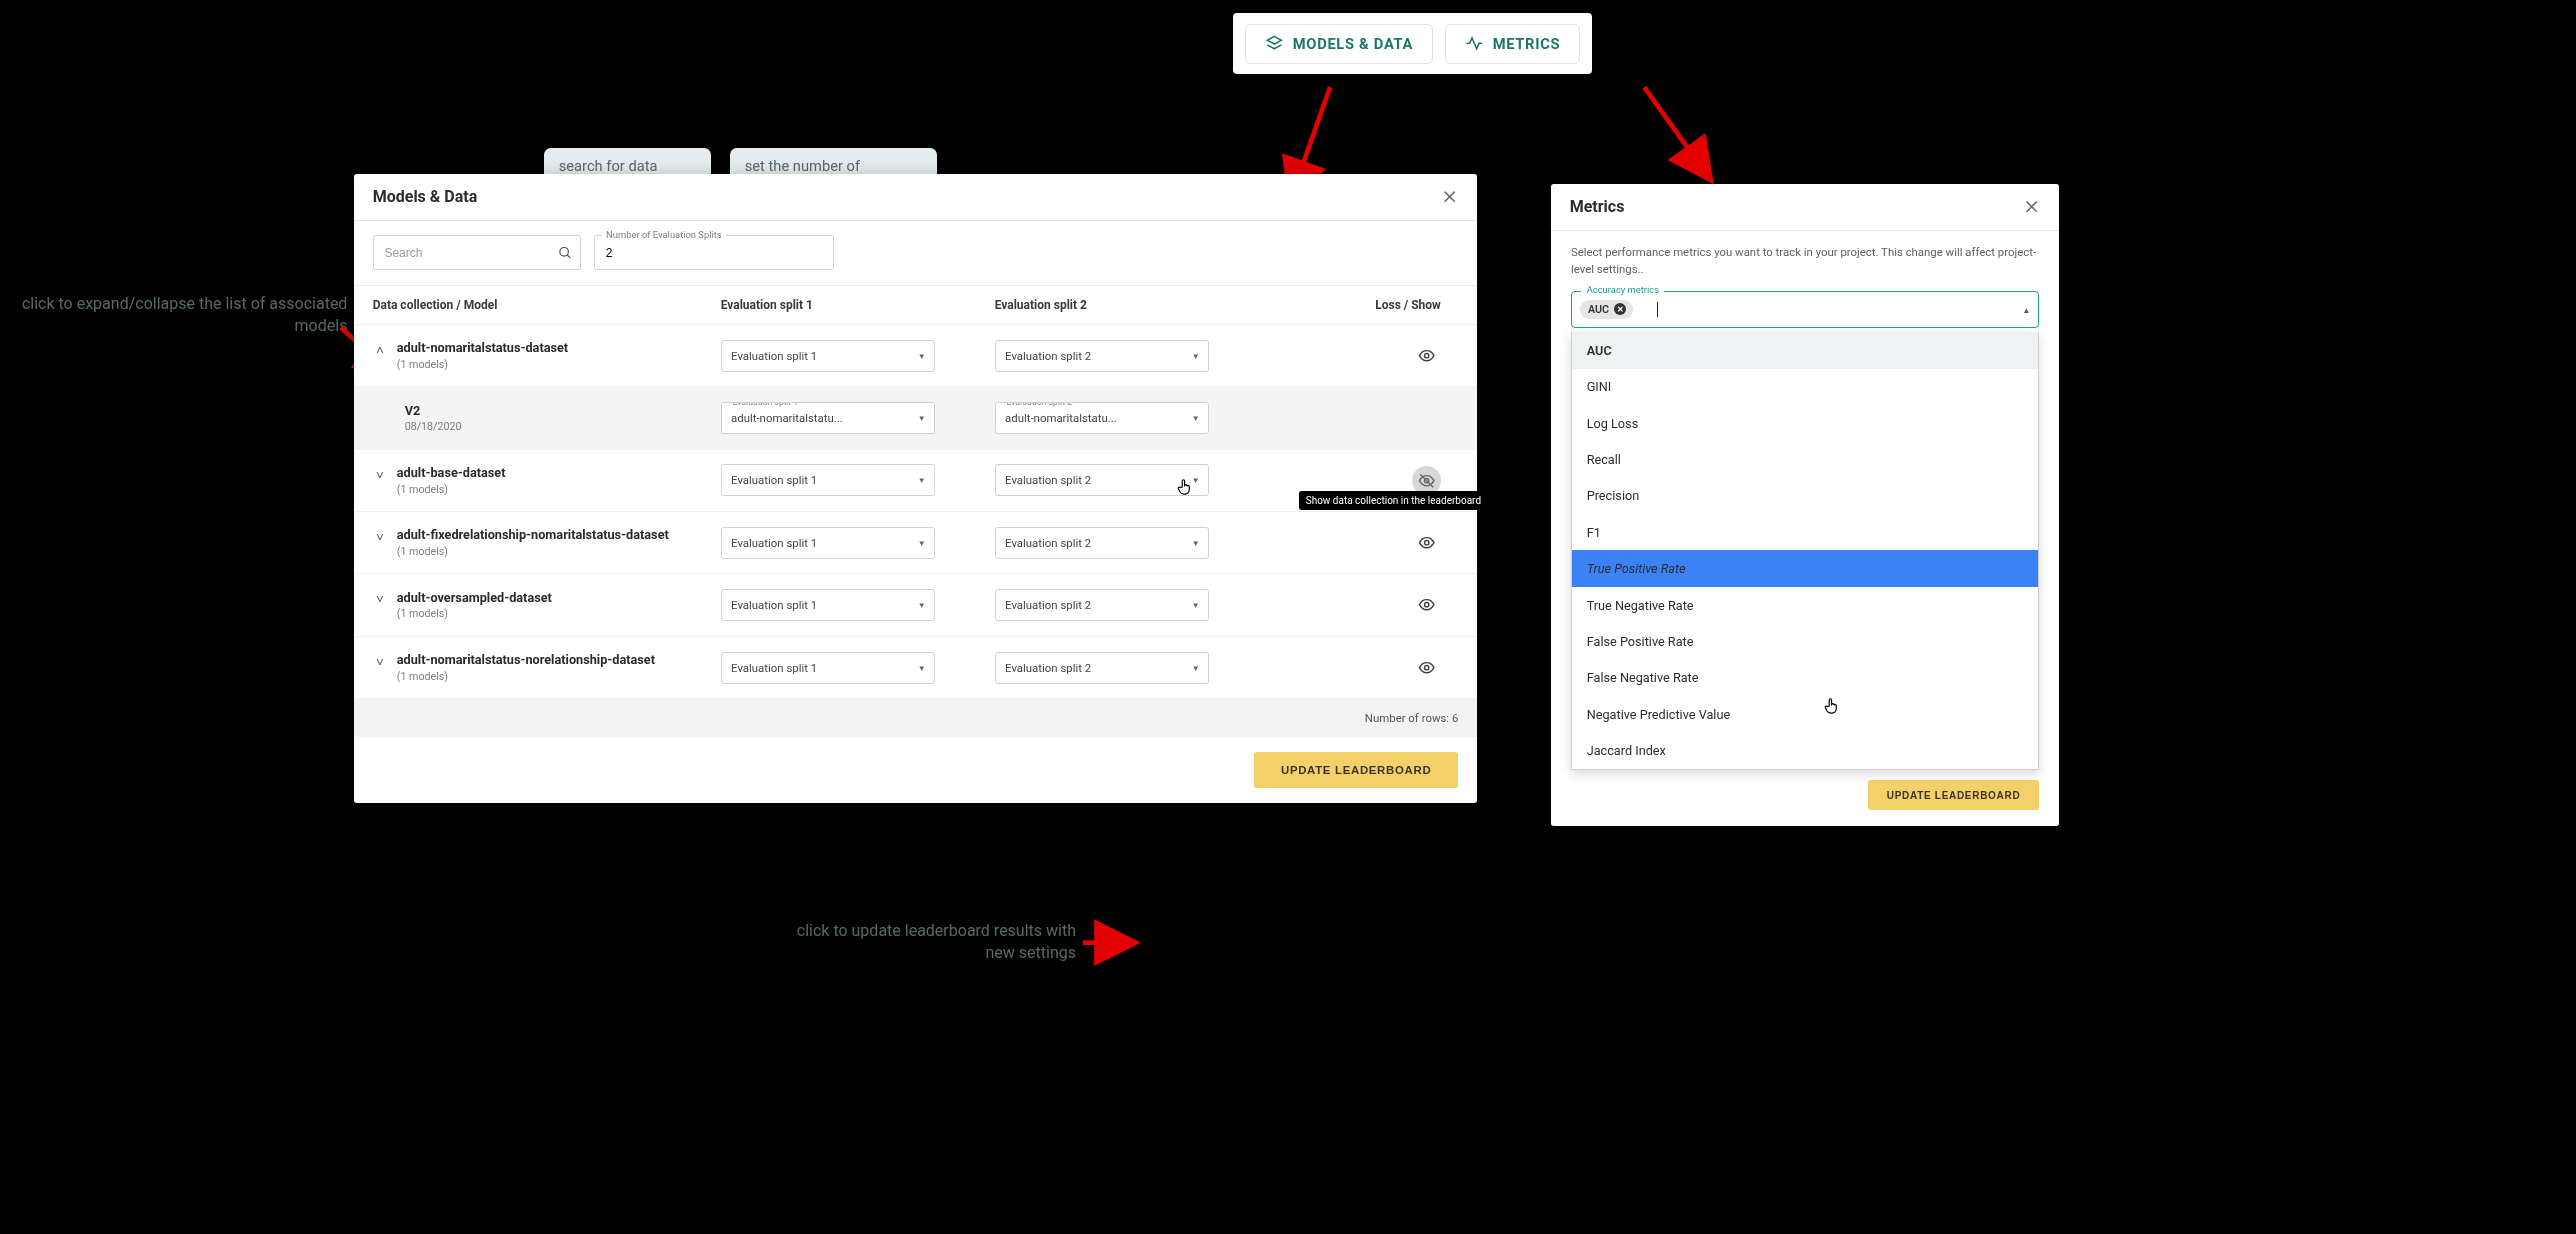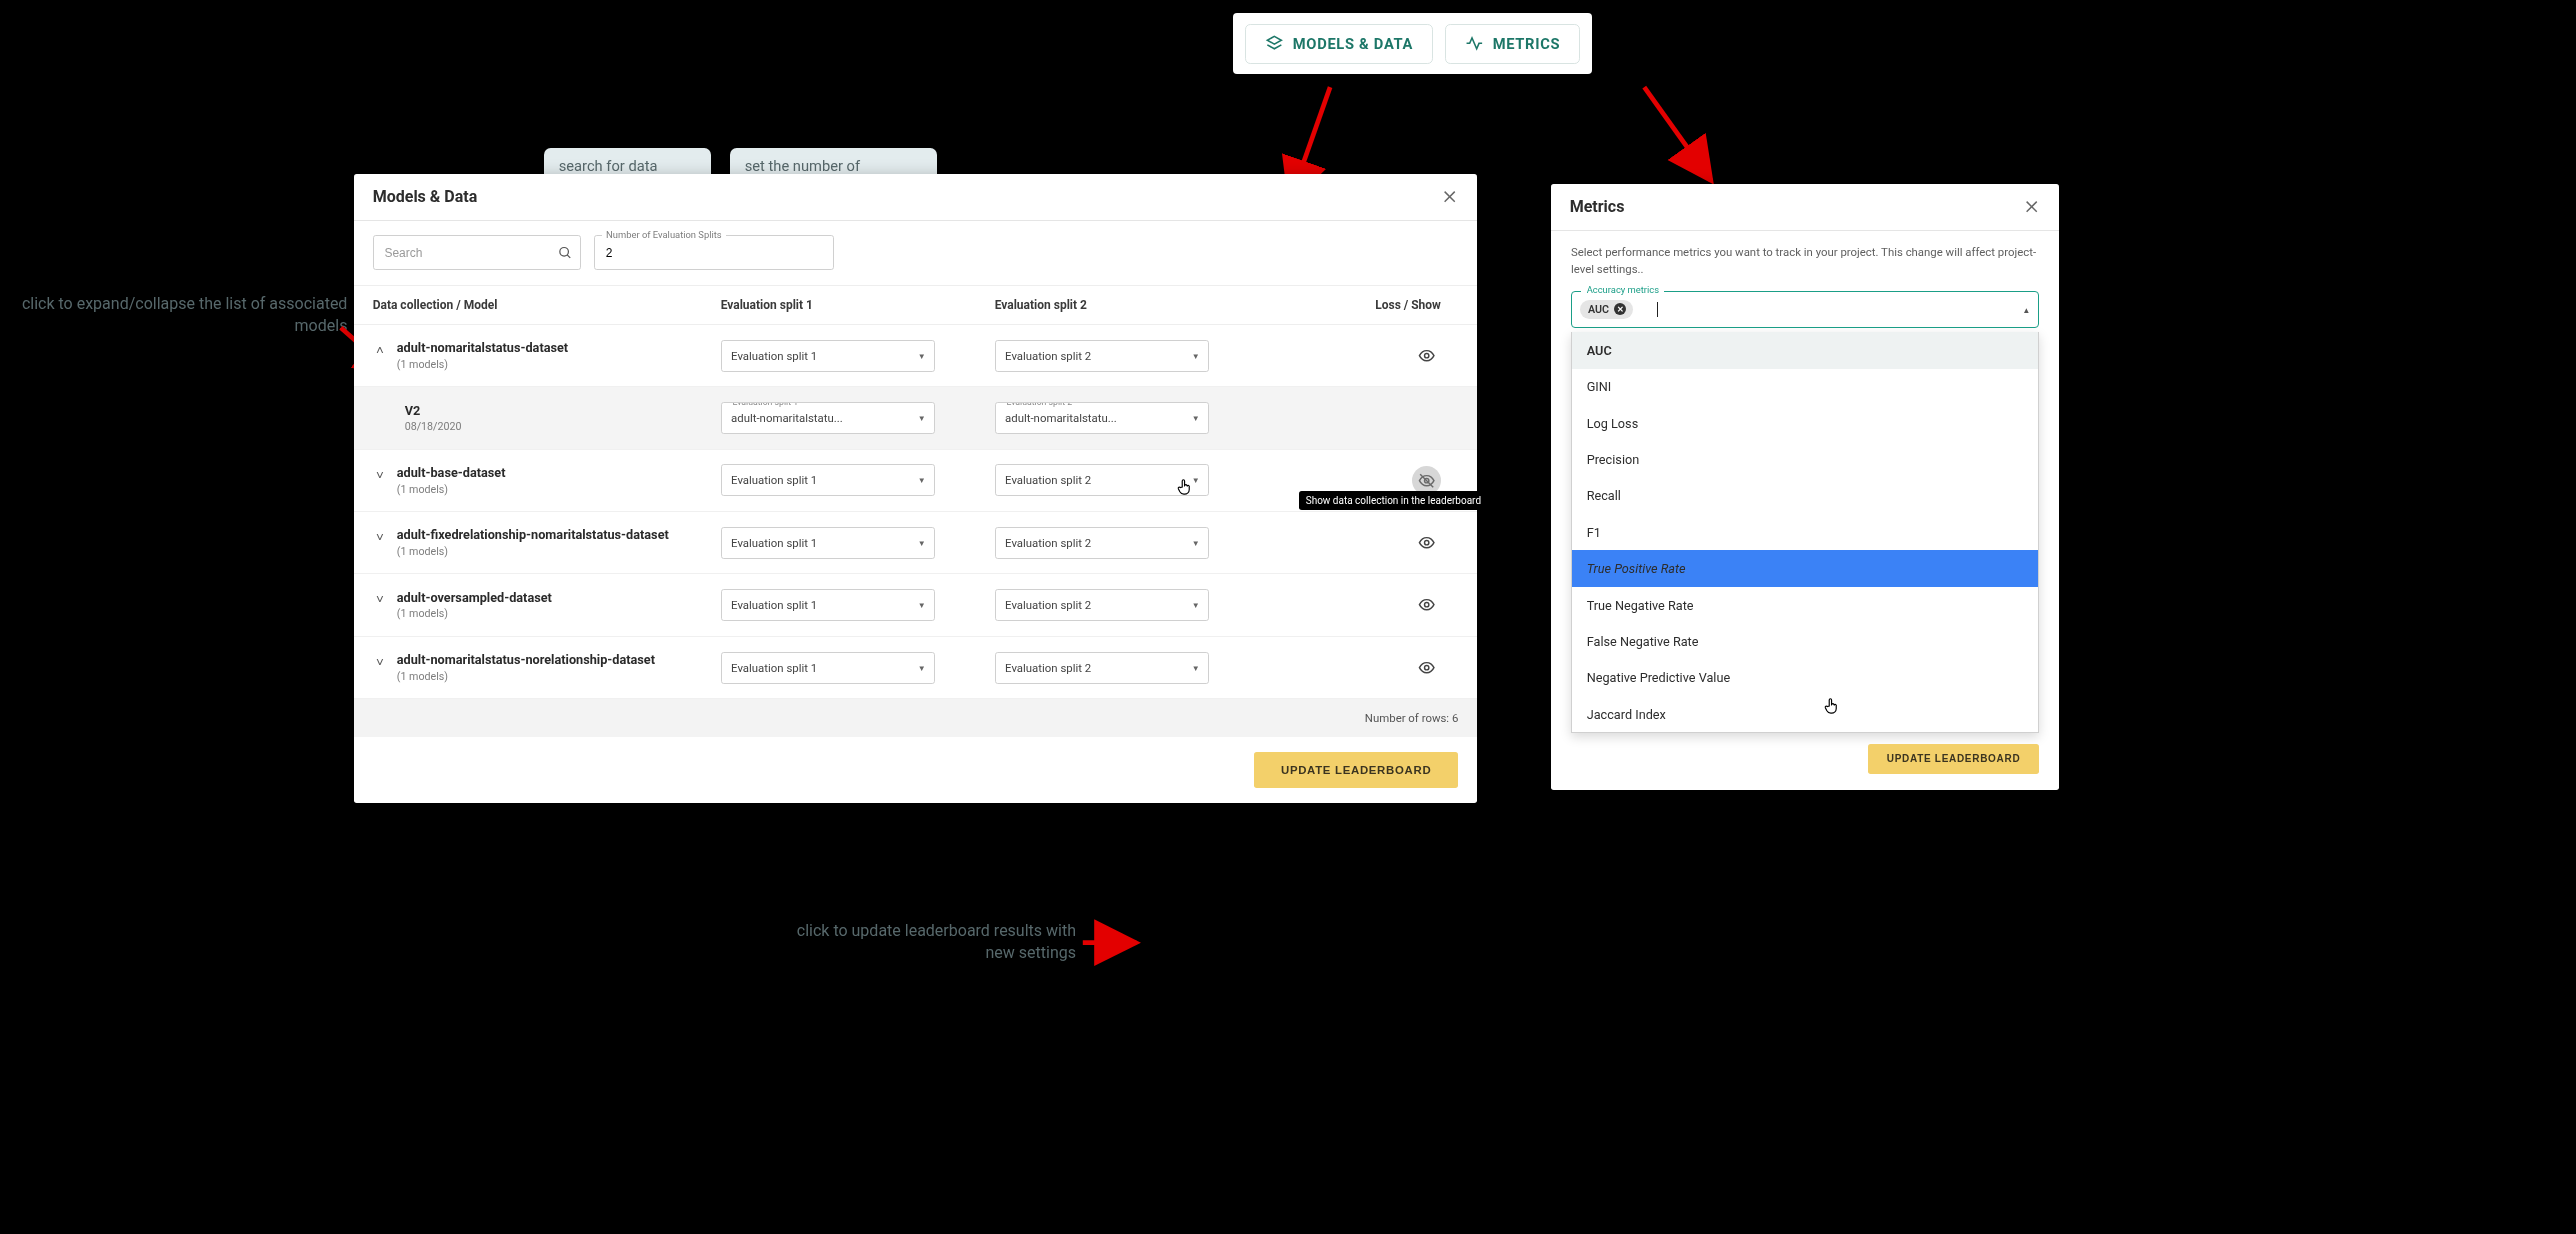--- a/index.html
+++ b/index.html
@@ -453,25 +453,26 @@
         <span class="chip-x">✕</span>
       </span>
       <span class="text-cursor"></span>
       <span class="caret-up">▴</span>
     </div>
 
     <div class="dropdown" id="metric-dd">
         <div class="opt sel-opt">AUC</div>
         <div class="opt">GINI</div>
         <div class="opt">Log Loss</div>
+        <div class="opt">Recall</div>
         <div class="opt">Precision</div>
-        <div class="opt">Recall</div>
         <div class="opt">F1</div>
         <div class="opt hover">True Positive Rate</div>
         <div class="opt">True Negative Rate</div>
+        <div class="opt">False Positive Rate</div>
         <div class="opt">False Negative Rate</div>
         <div class="opt">Negative Predictive Value</div>
         <div class="opt">Jaccard Index</div>
       </div>
 
     <div class="update-bar" style="padding:10.7px 20px 16px 20px;">
       <button class="update-btn small">UPDATE LEADERBOARD</button>
     </div>
   </div>
 

